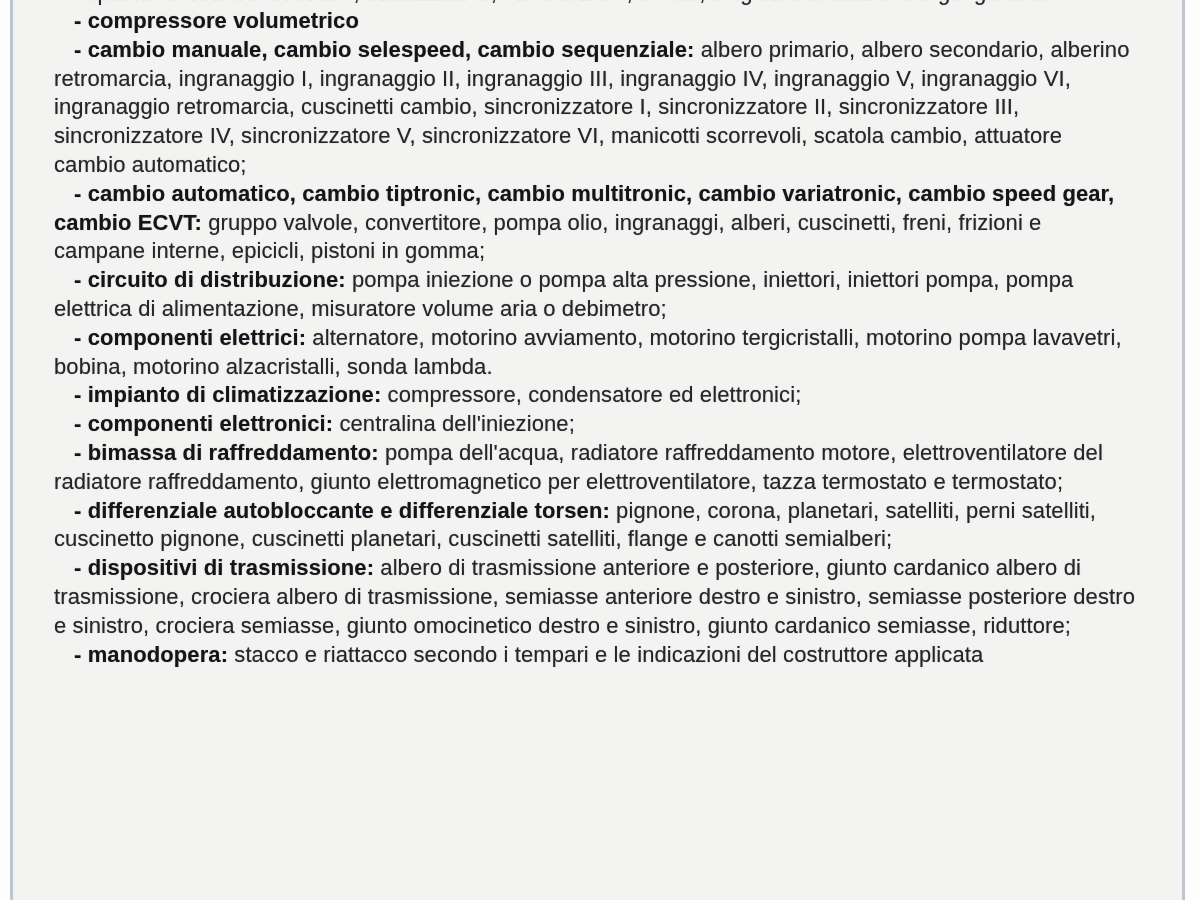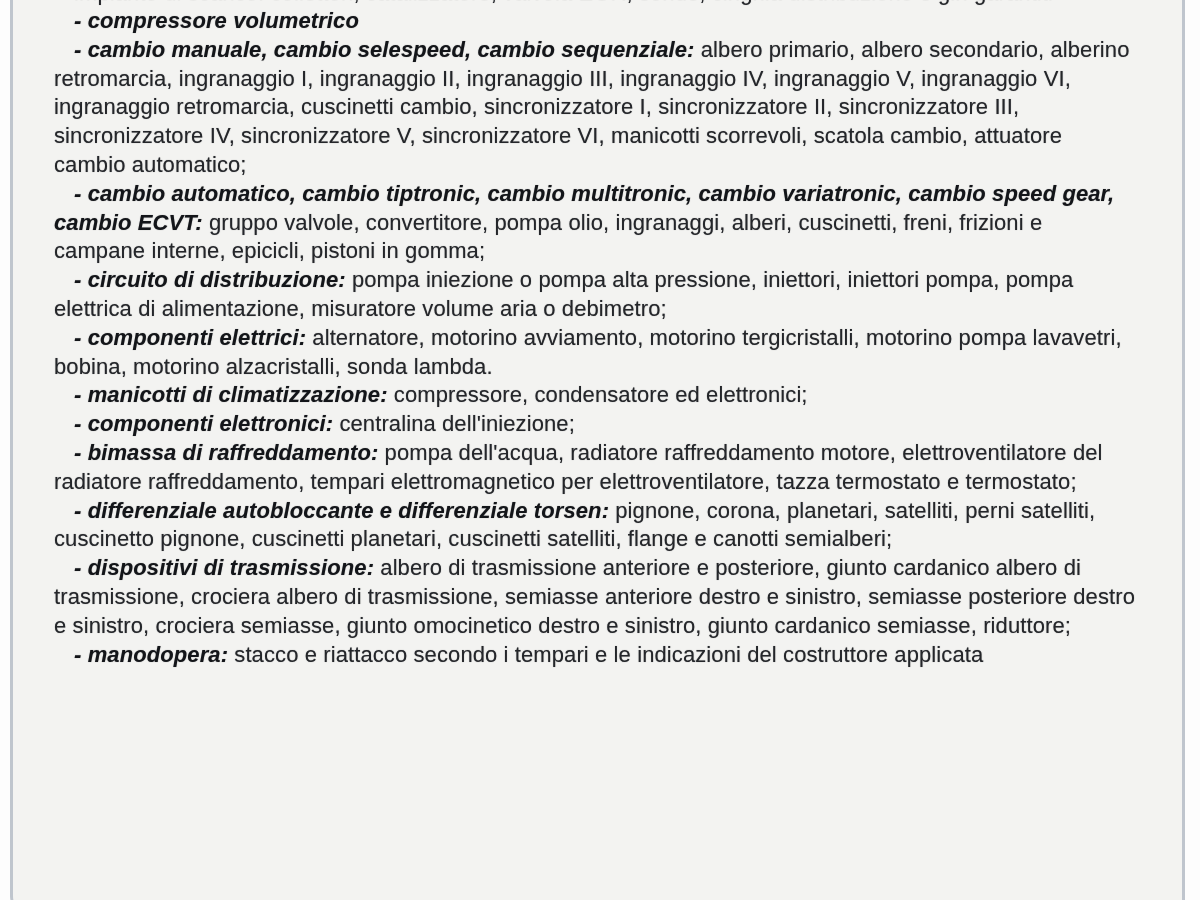--- a/index.html
+++ b/index.html
@@ -32,21 +32,21 @@
   .clip{
     height:7px;overflow:hidden;
   }
   .clip .inner{
     display:block;margin-top:-21px;text-indent:20px;
   }
   p.item{
     margin:0;text-indent:20px;
   }
   p.item b{
-    font-weight:700;color:var(--ink_bold);font-style:italic;
+    font-weight:700;color:var(--ink_bold);
   }
 </style>
 </head>
 <body>
 
 <div class="page">
   <div class="content">
 
     <div class="clip">
       <span class="inner">impianto di scarico: collettori, catalizzatore, valvola EGR, sonde, cinghia distribuzione e giri garantiti variabili;</span>
@@ -57,25 +57,25 @@
         <p class="item"><b>- compressore volumetrico</b> <span></span></p>
 
         <p class="item"><b>- cambio manuale, cambio selespeed, cambio sequenziale:</b> <span>albero primario, albero secondario, alberino retromarcia, ingranaggio I, ingranaggio II, ingranaggio III, ingranaggio IV, ingranaggio V, ingranaggio VI, ingranaggio retromarcia, cuscinetti cambio, sincronizzatore I, sincronizzatore II, sincronizzatore III, sincronizzatore IV, sincronizzatore V, sincronizzatore VI, manicotti scorrevoli, scatola cambio, attuatore cambio automatico;</span></p>
 
         <p class="item"><b>- cambio automatico, cambio tiptronic, cambio multitronic, cambio variatronic, cambio speed gear, cambio ECVT:</b> <span>gruppo valvole, convertitore, pompa olio, ingranaggi, alberi, cuscinetti, freni, frizioni e campane interne, epicicli, pistoni in gomma;</span></p>
 
         <p class="item"><b>- circuito di distribuzione:</b> <span>pompa iniezione o pompa alta pressione, iniettori, iniettori pompa, pompa elettrica di alimentazione, misuratore volume aria o debimetro;</span></p>
 
         <p class="item"><b>- componenti elettrici:</b> <span>alternatore, motorino avviamento, motorino tergicristalli, motorino pompa lavavetri, bobina, motorino alzacristalli, sonda lambda.</span></p>
 
-        <p class="item"><b>- manicotti di climatizzazione:</b> <span>compressore, condensatore ed elettronici;</span></p>
+        <p class="item"><b>- impianto di climatizzazione:</b> <span>compressore, condensatore ed elettronici;</span></p>
 
         <p class="item"><b>- componenti elettronici:</b> <span>centralina dell'iniezione;</span></p>
 
-        <p class="item"><b>- bimassa di raffreddamento:</b> <span>pompa dell'acqua, radiatore raffreddamento motore, elettroventilatore del radiatore raffreddamento, tempari elettromagnetico per elettroventilatore, tazza termostato e termostato;</span></p>
+        <p class="item"><b>- bimassa di raffreddamento:</b> <span>pompa dell'acqua, radiatore raffreddamento motore, elettroventilatore del radiatore raffreddamento, giunto elettromagnetico per elettroventilatore, tazza termostato e termostato;</span></p>
 
 
 
         <p class="item"><b>- differenziale autobloccante e differenziale torsen:</b> <span>pignone, corona, planetari, satelliti, perni satelliti, cuscinetto pignone, cuscinetti planetari, cuscinetti satelliti, flange e canotti semialberi;</span></p>
 
         <p class="item"><b>- dispositivi di trasmissione:</b> <span>albero di trasmissione anteriore e posteriore, giunto cardanico albero di trasmissione, crociera albero di trasmissione, semiasse anteriore destro e sinistro, semiasse posteriore destro e sinistro, crociera semiasse, giunto omocinetico destro e sinistro, giunto cardanico semiasse, riduttore;</span></p>
 
 
 
         <p class="item"><b>- manodopera:</b> <span>stacco e riattacco secondo i tempari e le indicazioni del costruttore applicata</span></p>

